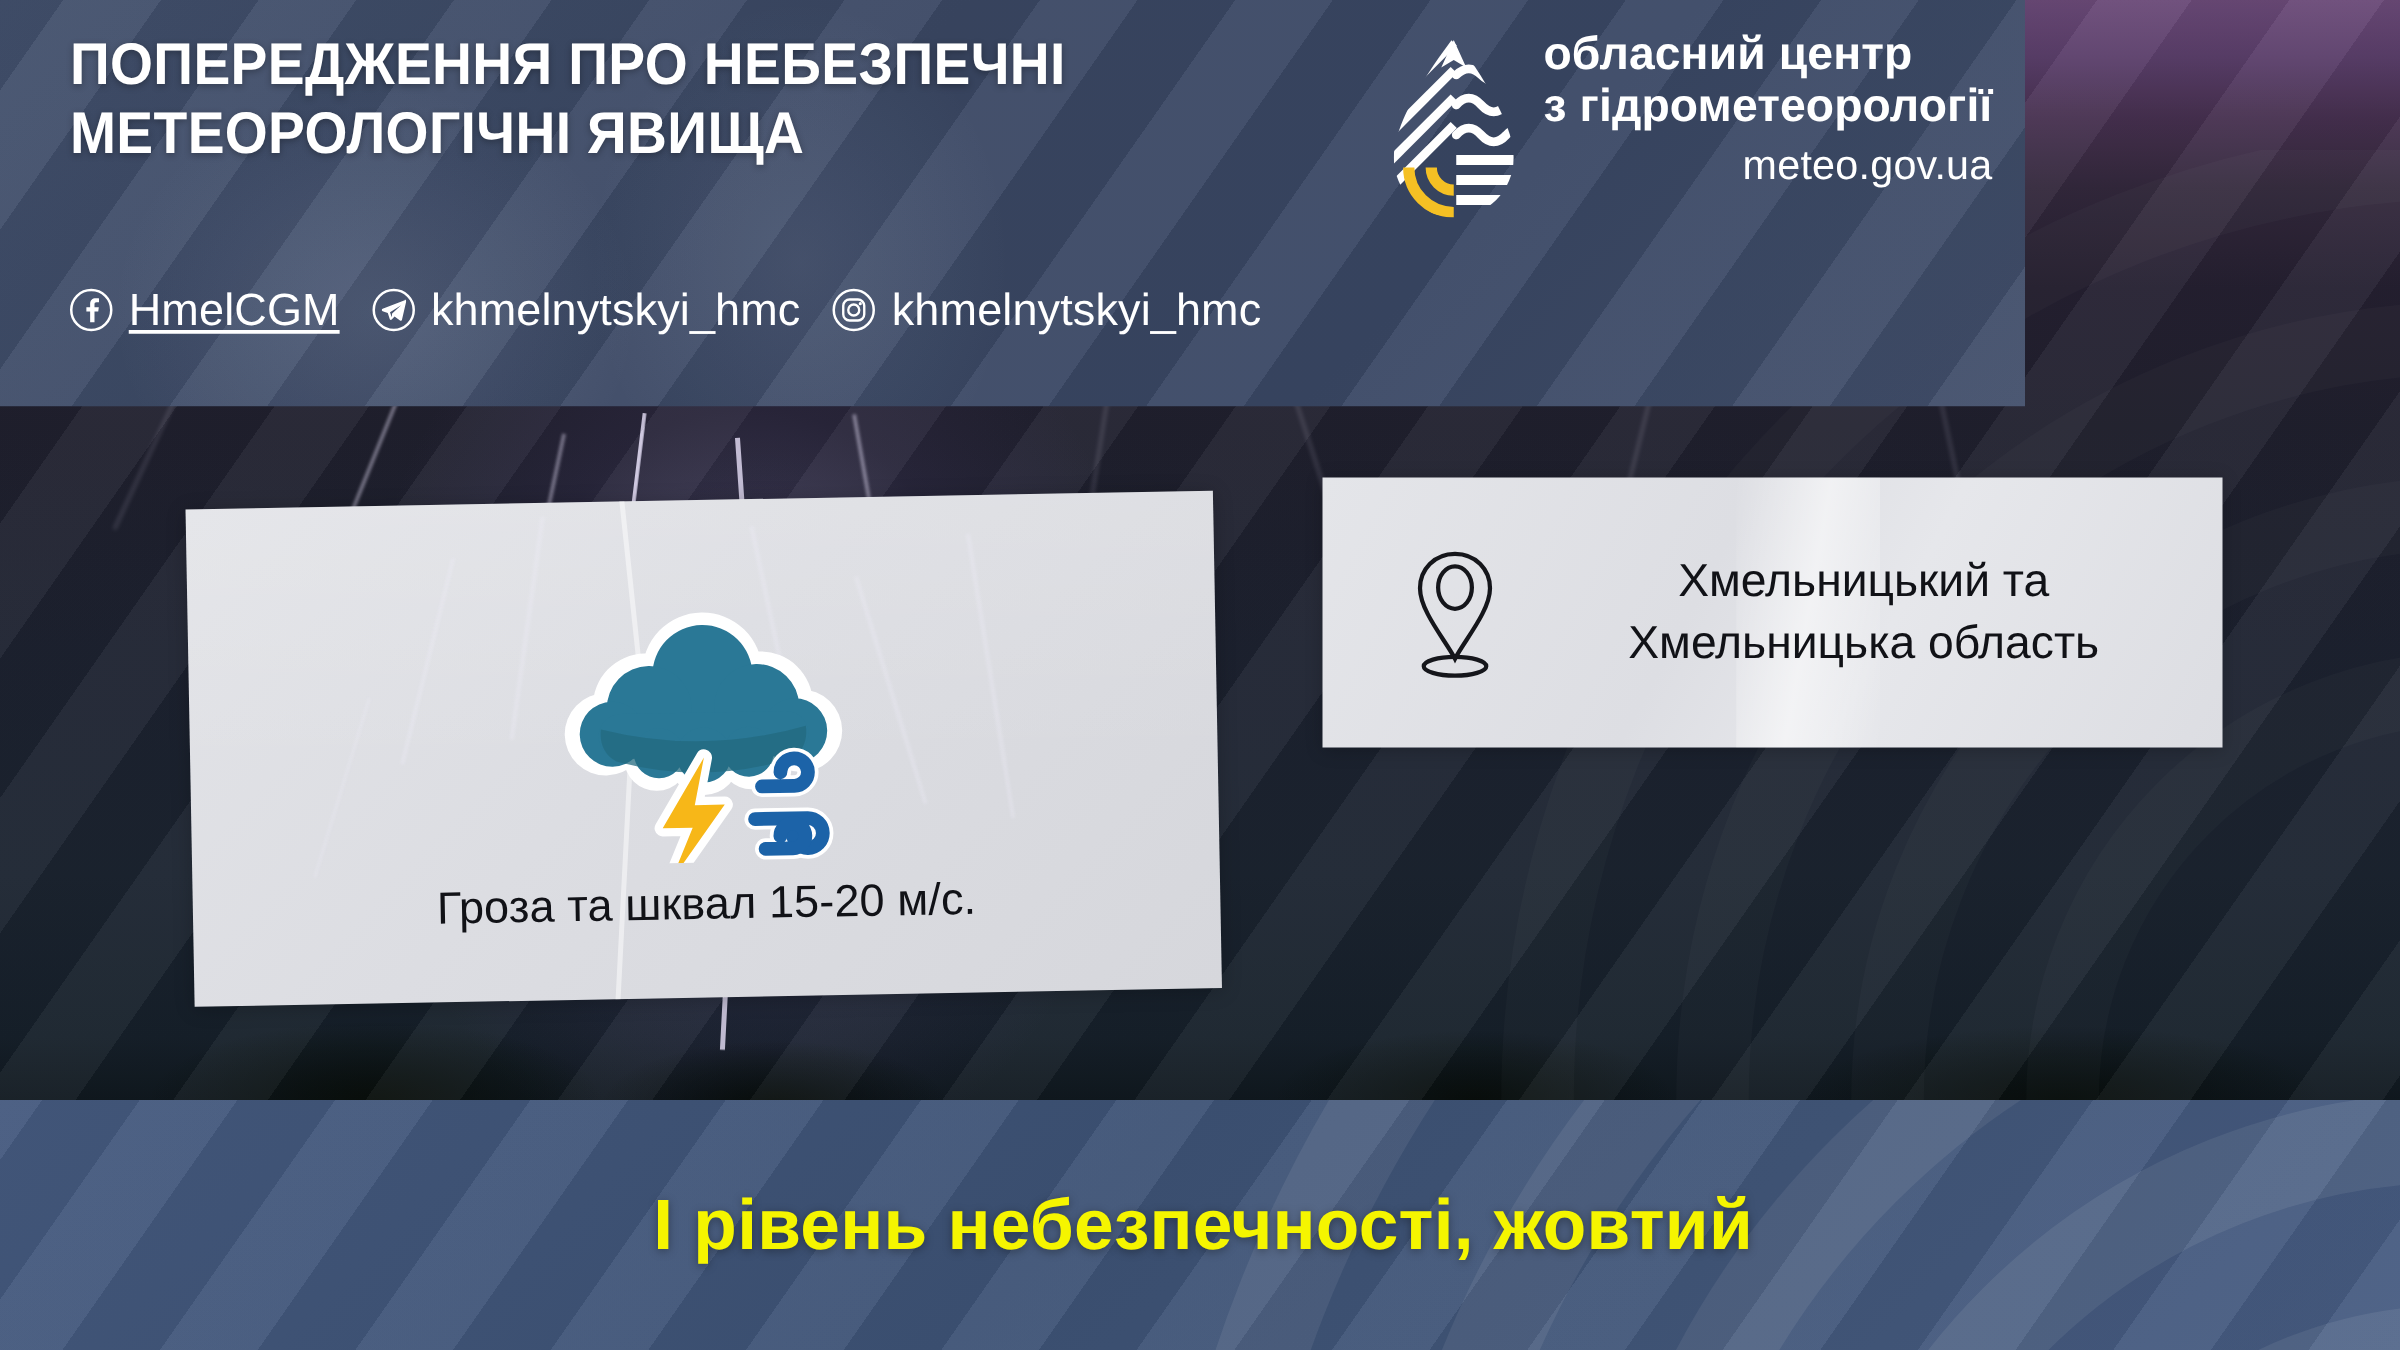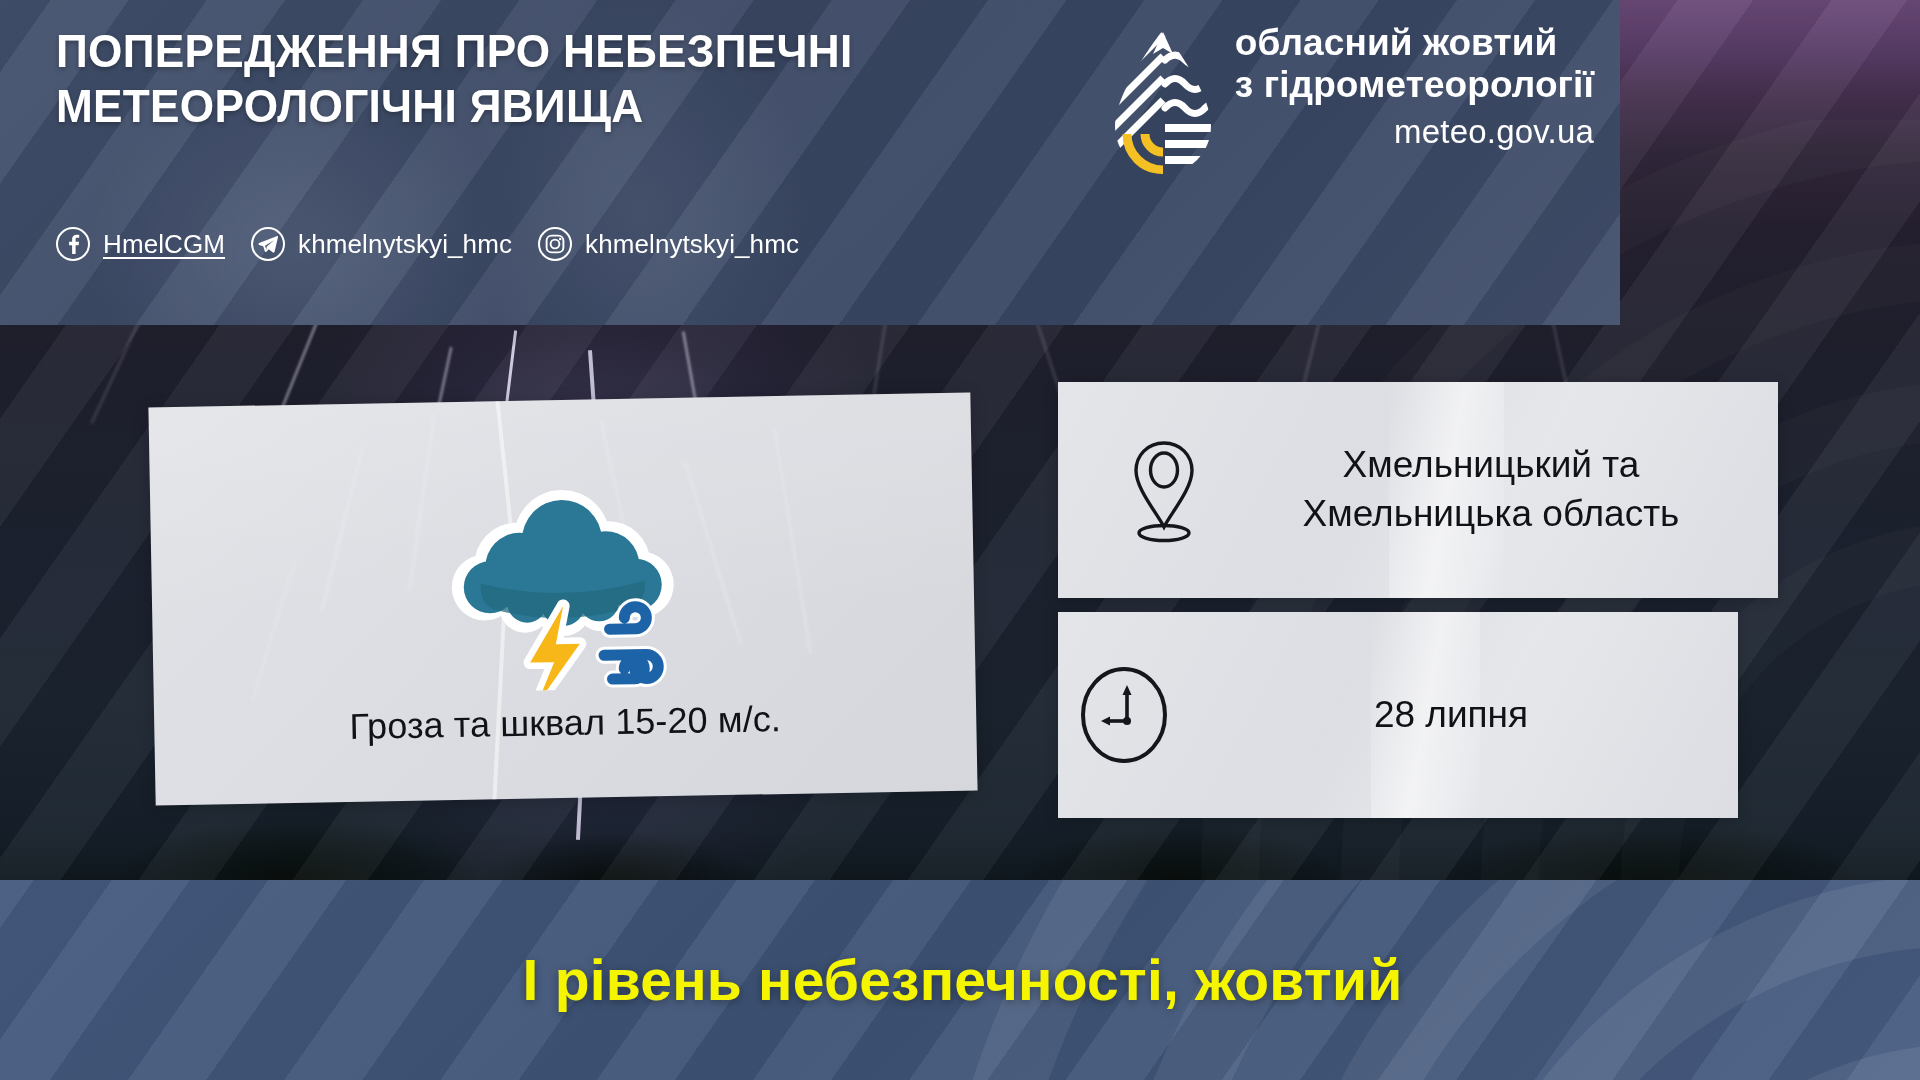--- a/index.html
+++ b/index.html
@@ -74,21 +74,21 @@
   .socials{
     position:absolute;left:56px;top:227px;
     display:flex;align-items:center;gap:0px;
   }
   .soc{display:flex;align-items:center;margin-right:26px;}
   .soc .ico{
     width:34px;height:34px;border:2.2px solid #fff;border-radius:50%;
     display:flex;align-items:center;justify-content:center;
     margin-right:13px;flex:0 0 auto;box-sizing:border-box;
   }
-  .soc .lbl{color:#fff;font-size:26px;letter-spacing:.1px;white-space:nowrap;}
+  .soc .lbl{color:#fff;font-size:36px;letter-spacing:.1px;white-space:nowrap;}
   .soc .lbl.under{text-decoration:underline;text-underline-offset:4px;}
 
   
   .logo{
     position:absolute;right:26px;top:22px;
     display:flex;align-items:flex-start;
   }
   .logo-mark{width:108px;height:148px;flex:0 0 auto;margin-right:18px;margin-top:6px;}
   .logo-text{color:#fff;}
   .logo-text .ln{
@@ -274,21 +274,21 @@
           </g>
 
           <g fill="none" stroke="#f5c024" stroke-width="9">
             <path d="M54 142 A36 36 0 0 1 18 106"></path>
             <path d="M54 124 A18 18 0 0 1 36 106"></path>
           </g>
         </g>
       </svg>
 
       <div class="logo-text">
-        <div class="ln">обласний жовтий</div>
+        <div class="ln">обласний центр</div>
         <div class="ln">з гідрометеорології</div>
         <div class="site">meteo.gov.ua</div>
       </div>
     </div>
   </div>
 
   <div class="storm-card">
     <div class="card-bolts">
       <div class="cb" style="left:355px;top:-10px;width:4px;height:200px;transform:rotate(-5deg);"></div>
       <div class="cb" style="left:344px;top:180px;width:4px;height:230px;transform:rotate(4deg);"></div>
@@ -356,36 +356,20 @@
         <ellipse cx="37" cy="33" rx="13.5" ry="17" fill="none" stroke="#15161b" stroke-width="3.4"></ellipse>
         <ellipse cx="37" cy="96" rx="25" ry="7.5" fill="none" stroke="#15161b" stroke-width="3.4"></ellipse>
       </svg>
     </div>
     <div class="p-txt">
       <span class="dl">Хмельницький та</span>
       <span class="dl">Хмельницька область</span>
     </div>
   </div>
 
-  <div class="panel panel-date">
-    <div class="sheen"></div>
-    <div class="p-ico">
-      <svg width="100" height="108" viewBox="0 0 100 108">
-        <ellipse cx="50" cy="54" rx="41" ry="46" fill="none" stroke="#15161b" stroke-width="4"></ellipse>
-        <circle cx="53" cy="60" r="4" fill="#15161b"></circle>
-        <line x1="53" y1="60" x2="53" y2="30" stroke="#15161b" stroke-width="3.6"></line>
-        <polygon points="53,24 48.5,34 57.5,34" fill="#15161b"></polygon>
-        <line x1="53" y1="60" x2="32" y2="60" stroke="#15161b" stroke-width="3.6"></line>
-        <polygon points="27,60 36,55.5 36,64.5" fill="#15161b"></polygon>
-      </svg>
-    </div>
-    <div class="p-txt">
-      <span class="dl">28 липня</span>
-    </div>
-  </div>
 
   <div class="footer">
     <svg class="rings" viewBox="0 0 1100 1100">
       <g fill="none" stroke="rgba(255,255,255,.075)" stroke-width="72">
         <circle cx="1100" cy="1100" r="330"></circle>
         <circle cx="1100" cy="1100" r="500"></circle>
         <circle cx="1100" cy="1100" r="670"></circle>
         <circle cx="1100" cy="1100" r="840"></circle>
         <circle cx="1100" cy="1100" r="1010"></circle>
       </g>

